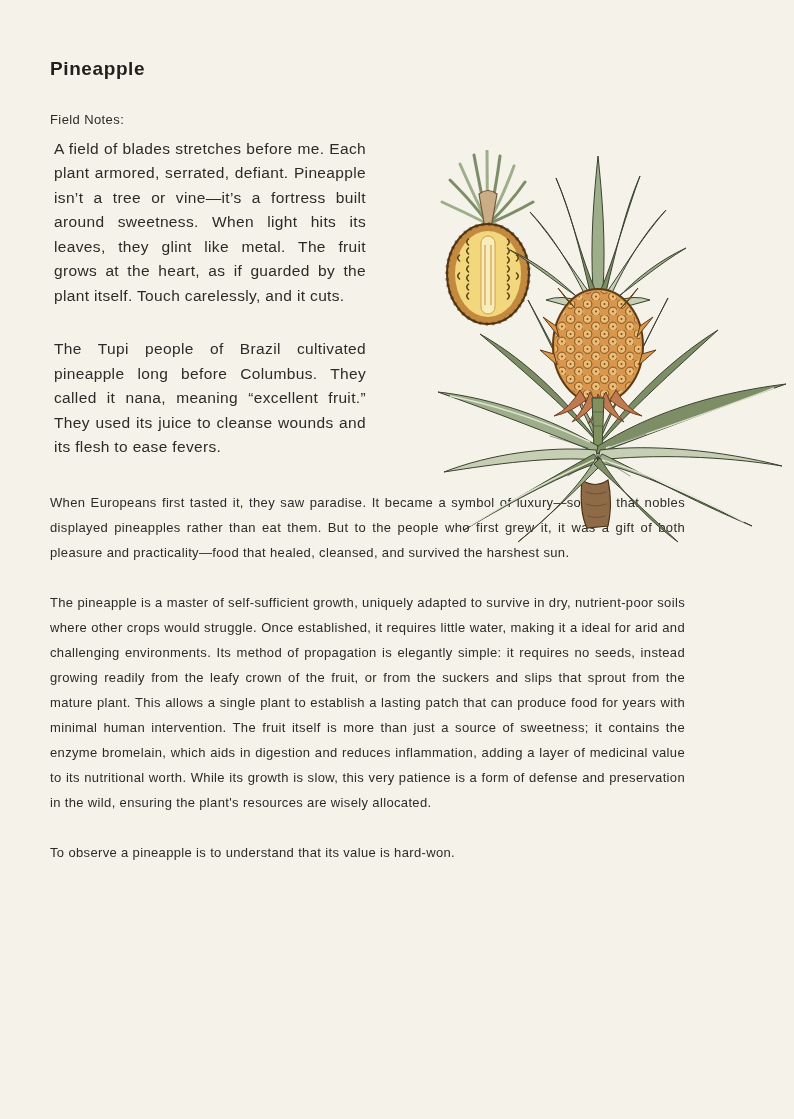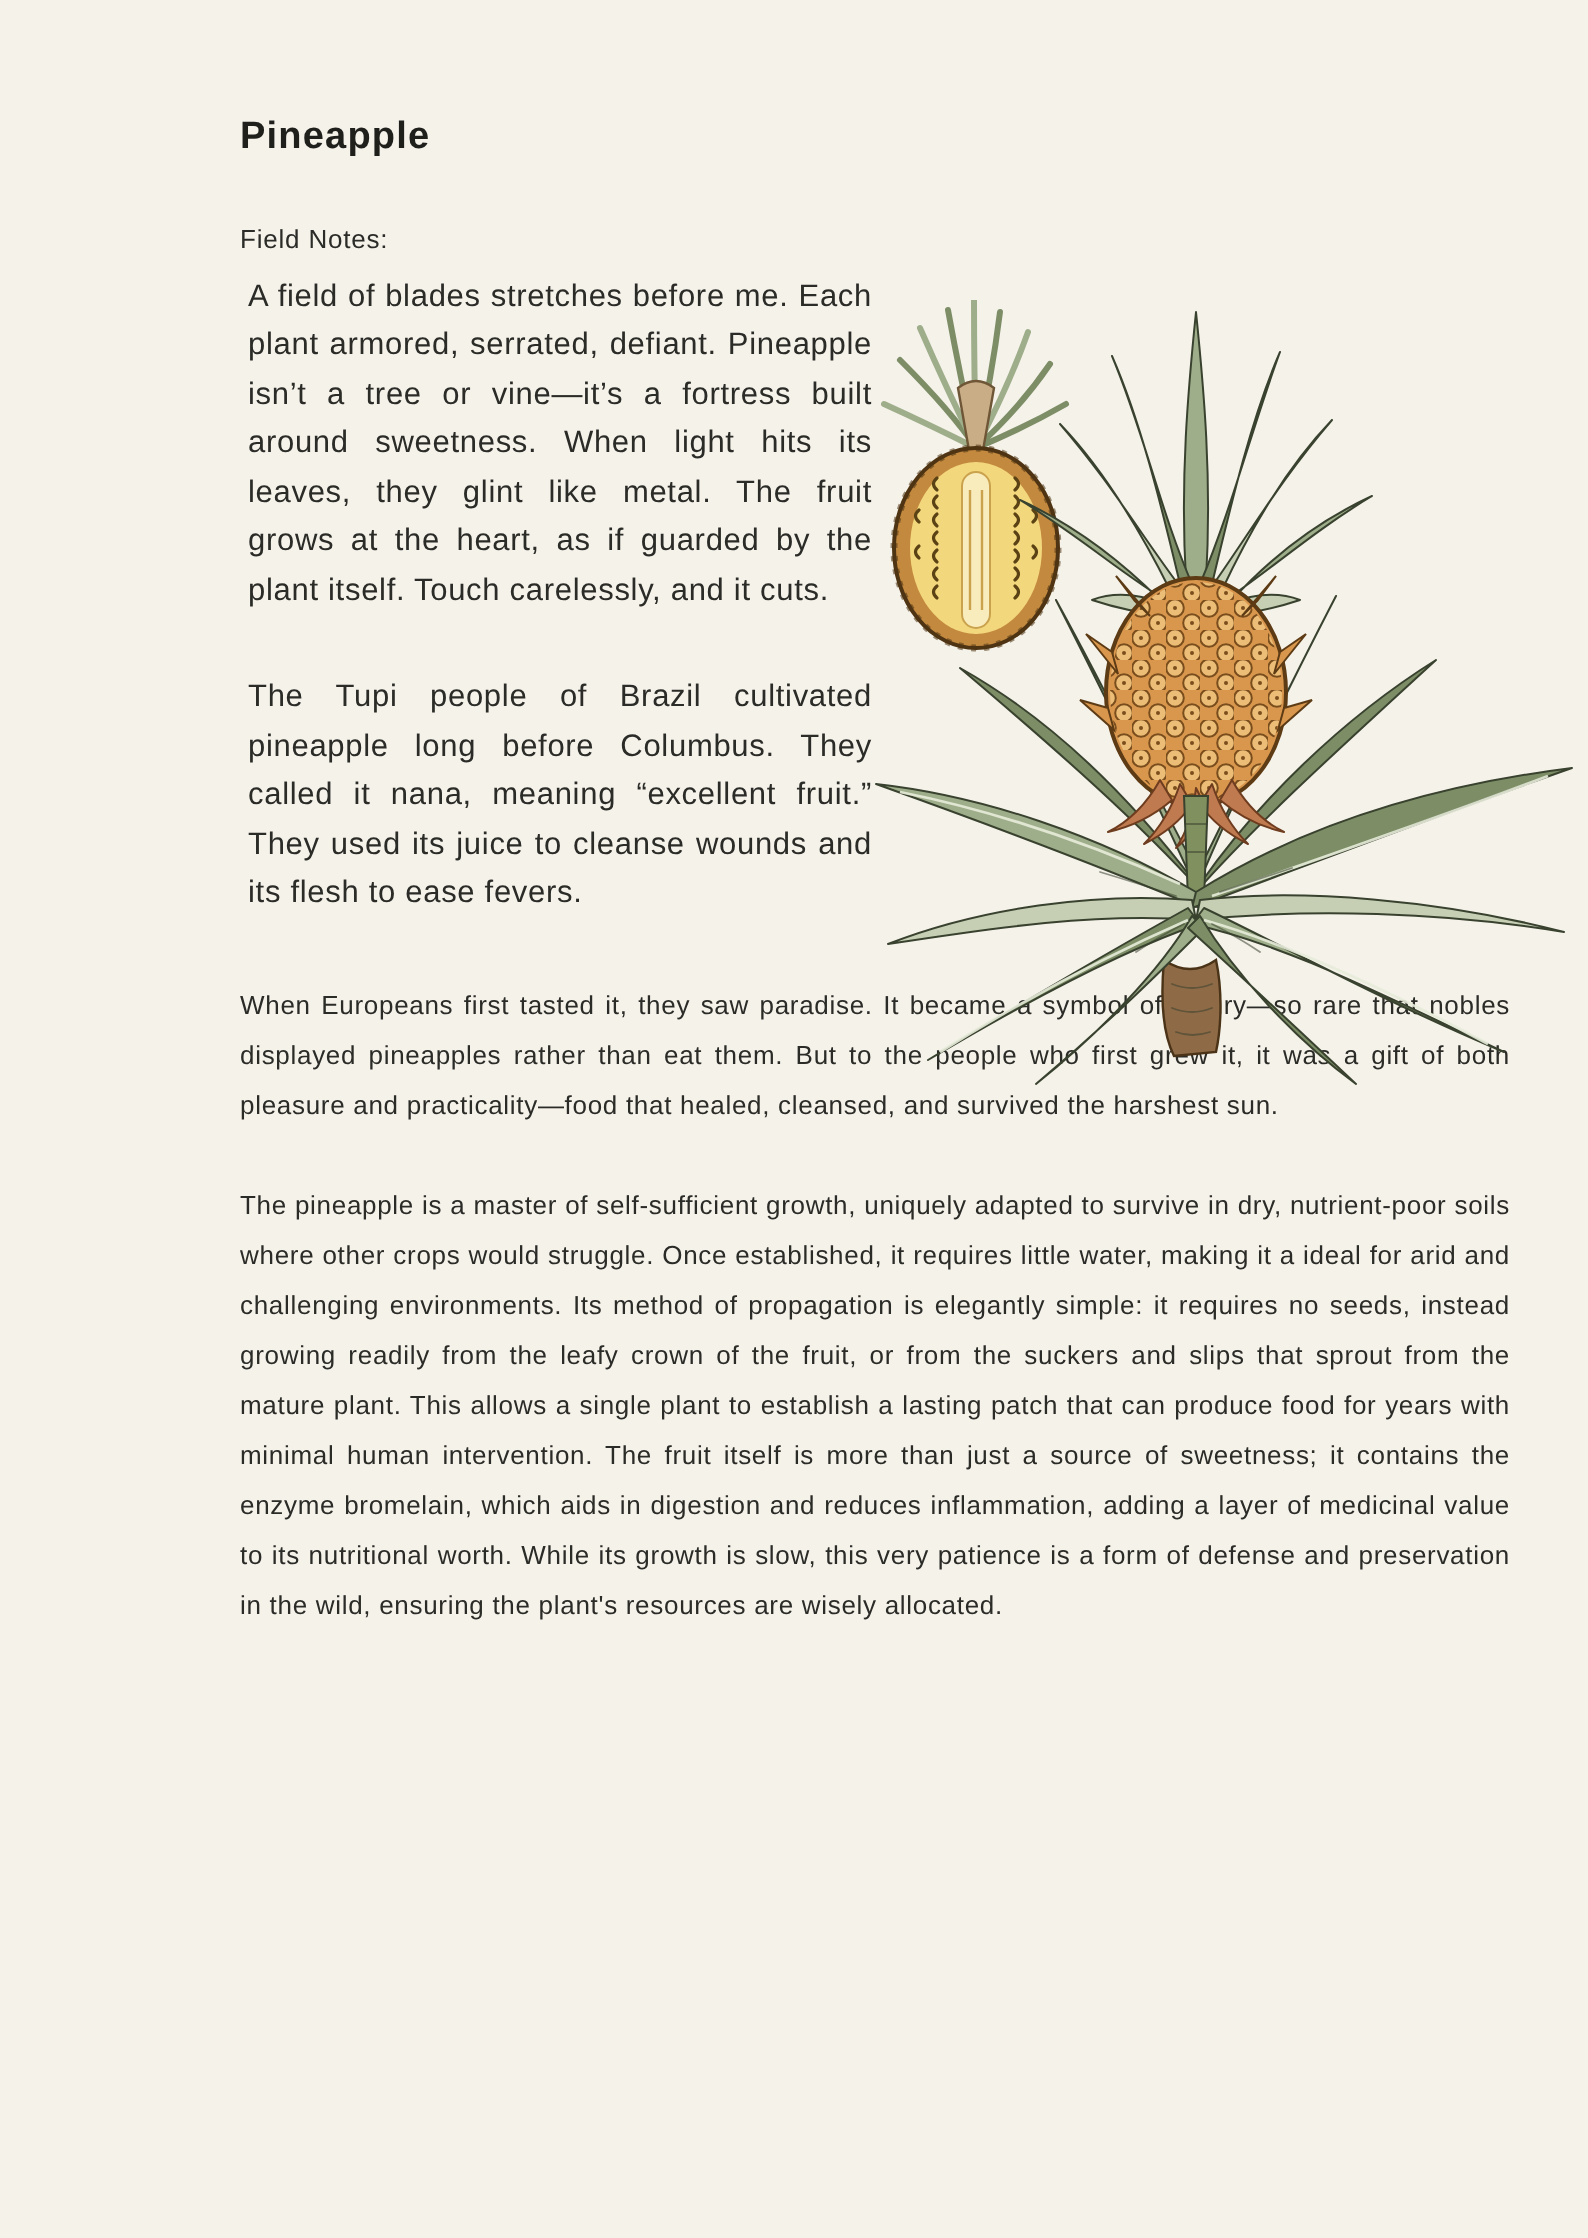--- a/index.html
+++ b/index.html
@@ -9,21 +9,21 @@
     --flesh-yellow:#f3d77d; --flesh-core:#f9ecbc; --rind-brown:#c3893f; --rind-outline:#4f3413;
     --cone-tan:#c9ad87; --trunk-brown:#8e6a47;
   }
   *{box-sizing:border-box}
   html,body{margin:0;padding:0}
   body{
     width:794px;height:1119px;position:relative;overflow:hidden;
     background:var(--background);color:var(--text);
     font-family:"Liberation Sans", sans-serif;
   }
-  .page{padding:58px 81px 0 120px}
+  .page{padding:58px 81px 0 50px}
   .title{font-size:19px;font-weight:bold;letter-spacing:.6px;color:var(--title);margin:0;line-height:22px}
   .subtitle{margin-top:26px;font-size:15.5px;letter-spacing:1.3px;line-height:18px}
   .notes-col{width:320px;margin-top:28px}
   .note-heading{font-size:13px;letter-spacing:.4px;line-height:24.5px}
   .note-body{margin:4px;font-size:15.5px;line-height:24.5px;letter-spacing:.35px;text-align:justify}
   .note-block + .note-block{margin-top:29px}
   .full-text{margin-top:30px;width:635px}
   .full-text p{margin:25px 0 0;font-size:13px;line-height:25px;letter-spacing:.35px;text-align:justify}
   .full-text p.first{margin-top:0}
   .illustration{position:absolute;left:430px;top:150px;width:364px;height:400px}
@@ -65,20 +65,21 @@
       <p class="note-body">A field of blades stretches before me. Each plant armored, serrated, defiant. Pineapple isn’t a tree or vine—it’s a fortress built around sweetness. When light hits its leaves, they glint like metal. The fruit grows at the heart, as if guarded by the plant itself. Touch carelessly, and it cuts.</p>
     </div>
     <div class="note-block">
       <p class="note-body">The Tupi people of Brazil cultivated pineapple long before Columbus. They called it nana, meaning “excellent fruit.” They used its juice to cleanse wounds and its flesh to ease fevers.</p>
     </div>
   </section>
 
   <section class="full-text">
     <p class="first">When Europeans first tasted it, they saw paradise. It became a symbol of luxury—so rare that nobles displayed pineapples rather than eat them. But to the people who first grew it, it was a gift of both pleasure and practicality—food that healed, cleansed, and survived the harshest sun.</p>
     <p>The pineapple is a master of self-sufficient growth, uniquely adapted to survive in dry, nutrient-poor soils where other crops would struggle. Once established, it requires little water, making it a ideal for arid and challenging environments. Its method of propagation is elegantly simple: it requires no seeds, instead growing readily from the leafy crown of the fruit, or from the suckers and slips that sprout from the mature plant. This allows a single plant to establish a lasting patch that can produce food for years with minimal human intervention. The fruit itself is more than just a source of sweetness; it contains the enzyme bromelain, which aids in digestion and reduces inflammation, adding a layer of medicinal value to its nutritional worth. While its growth is slow, this very patience is a form of defense and preservation in the wild, ensuring the plant's resources are wisely allocated.</p>
+    <p>To observe a pineapple is to understand that its value is hard-won.</p>
   </section>
 </main>
 
 <div class="illustration" role="img" aria-label="Watercolor botanical illustration of a pineapple plant with an orange fruit, spiky green crown and arching leaves, beside a halved pineapple showing yellow flesh">
   <svg viewBox="0 0 364 400" xmlns="http://www.w3.org/2000/svg">
     <defs>
       <pattern id="bumps" width="17" height="15" patternUnits="userSpaceOnUse">
         <circle class="bump" cx="4.5" cy="4" r="4.4"></circle>
         <circle class="bump" cx="13" cy="11.5" r="4.4"></circle>
         <circle class="bumpdot" cx="4.5" cy="4" r="1"></circle>

